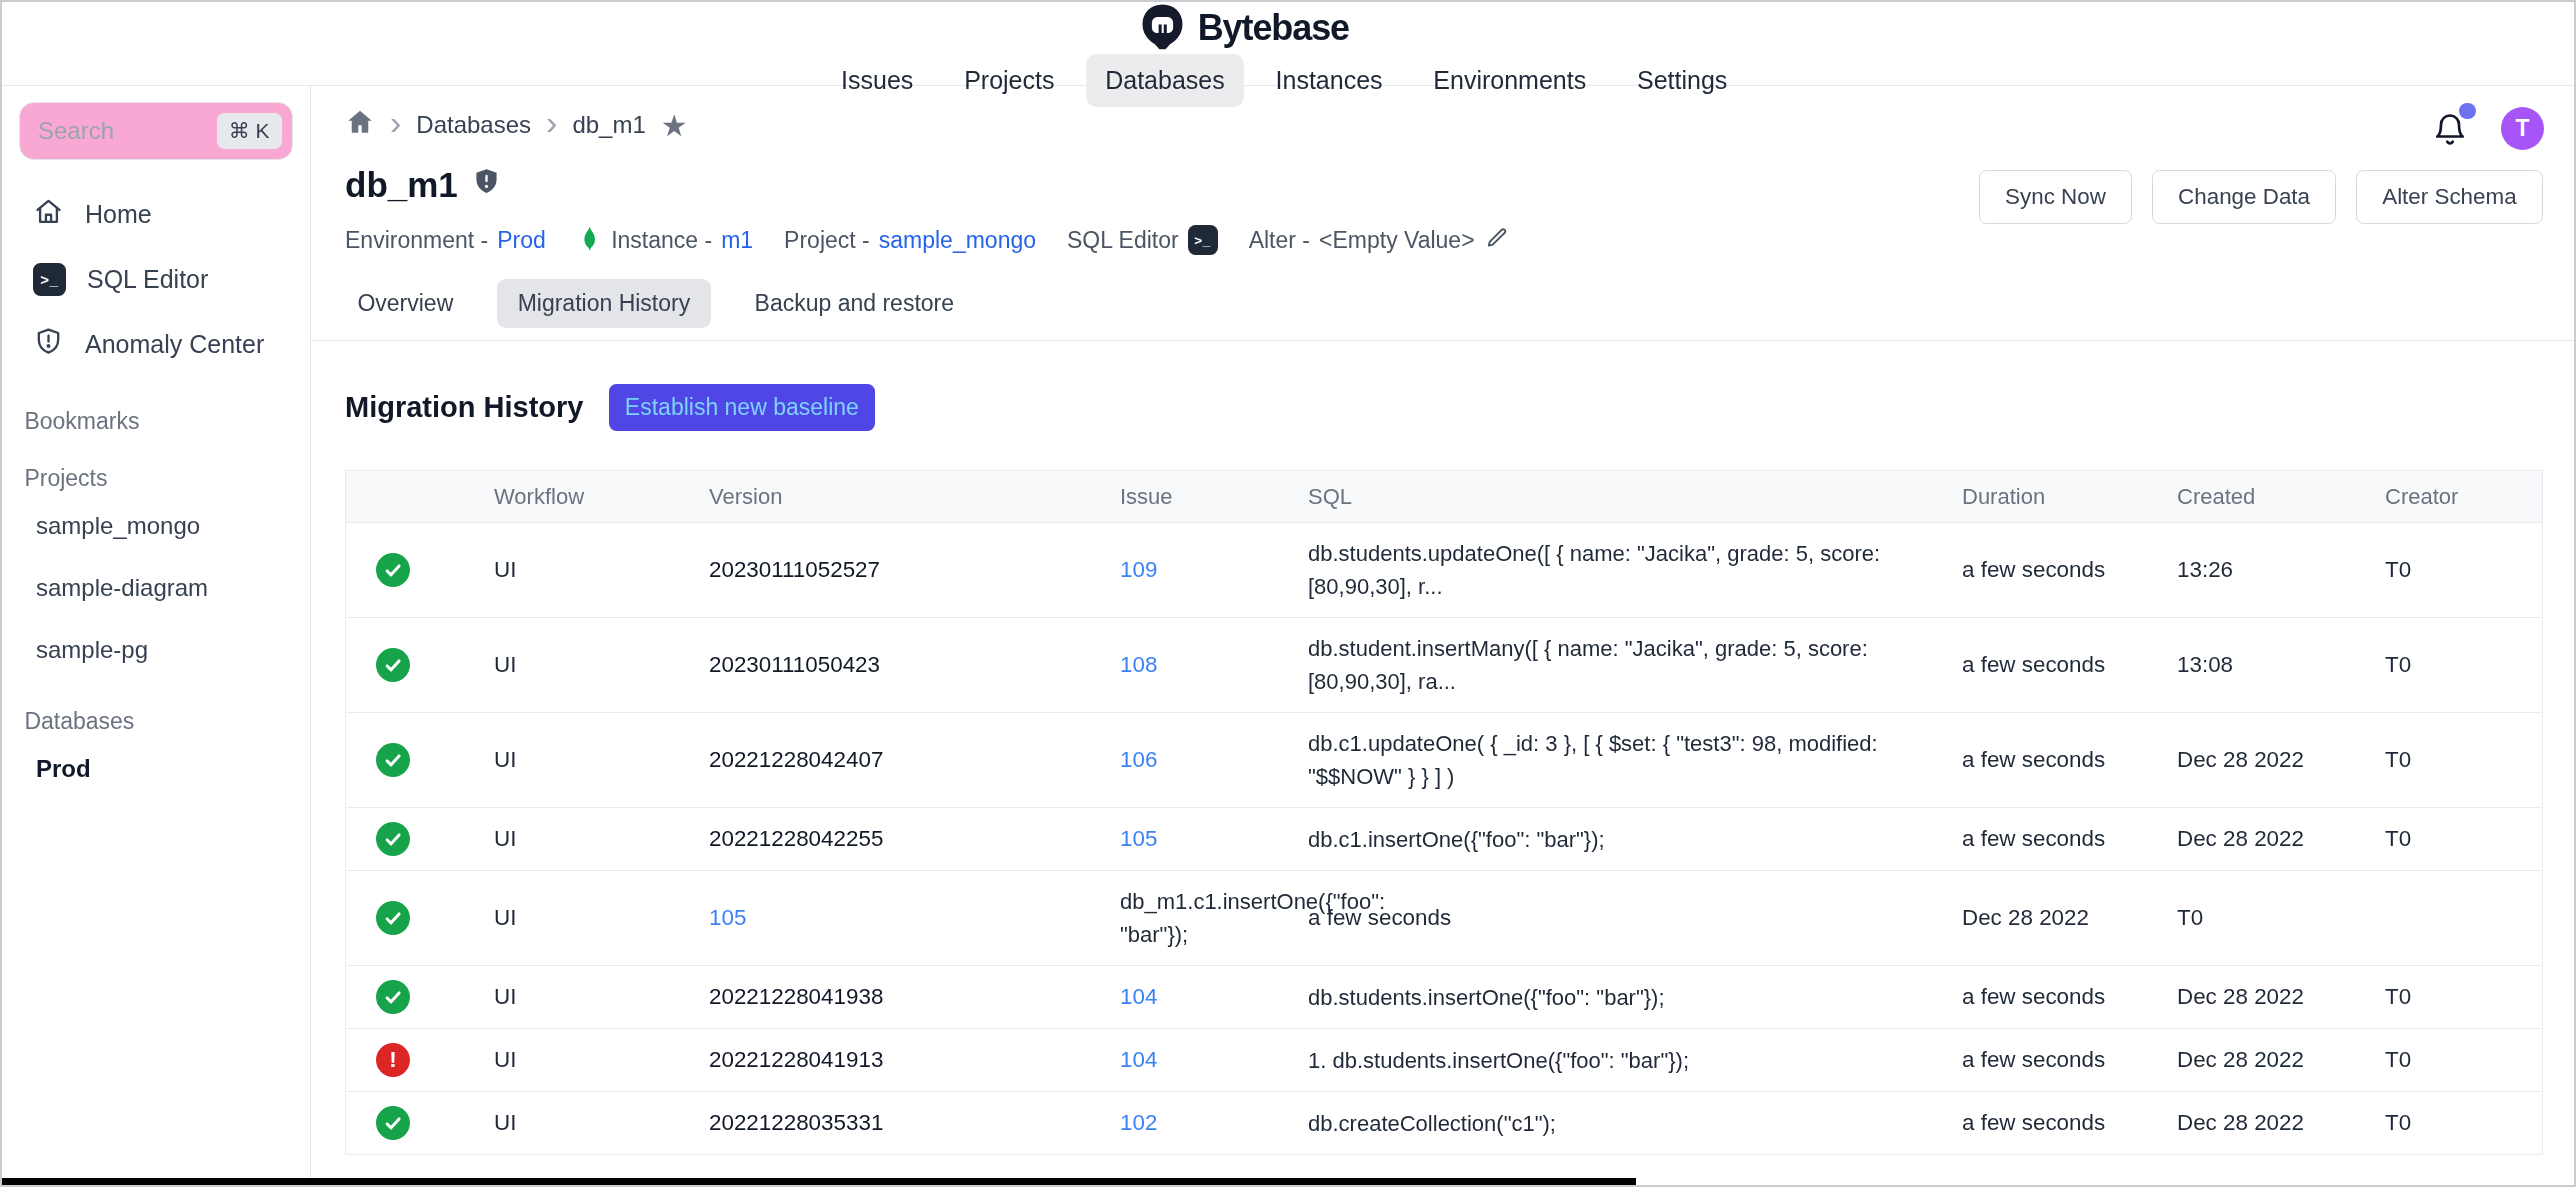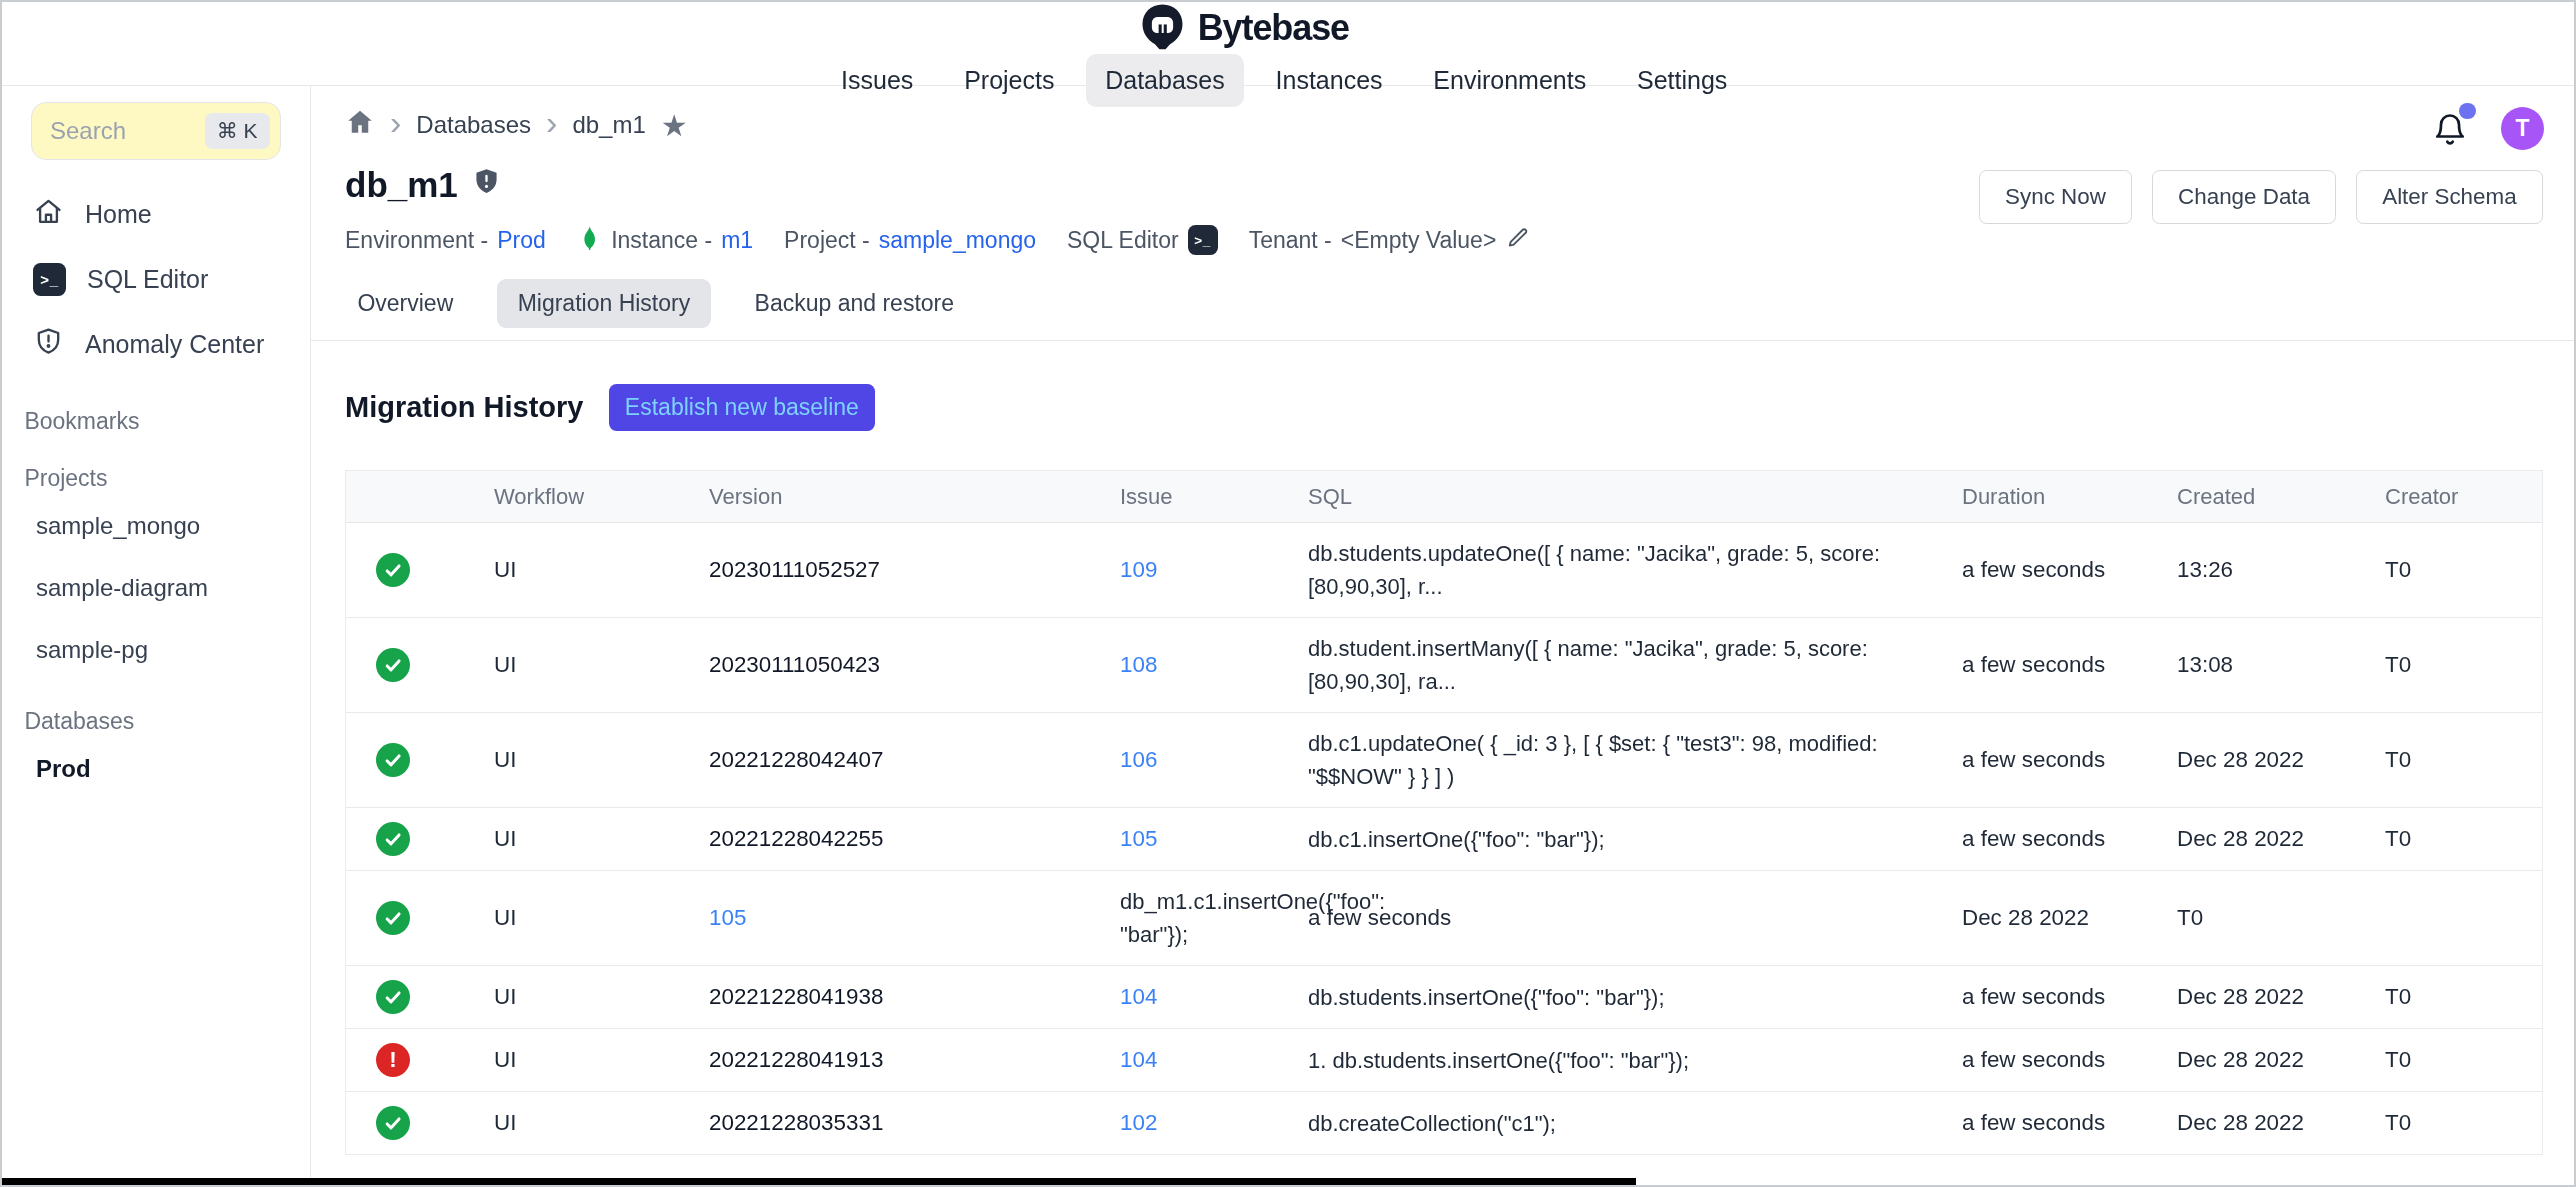--- a/index.html
+++ b/index.html
@@ -19,21 +19,21 @@
   .nav-item.active { background:#ececee; }
   .top-right { margin-left:auto; display:flex; align-items:center; gap:33px; }
   .bell { position:relative; width:36px; height:36px; cursor:pointer; }
   .bell-dot { position:absolute; top:-7.5px; right:-7.5px; width:16.4px; height:16.4px; border-radius:50%; background:#6d72f0; }
   .avatar { width:43px; height:43px; border-radius:50%; background:#a855f7; color:#fff; display:flex; align-items:center; justify-content:center; font-size:23px; font-weight:600; cursor:pointer; }
   
   .app { flex:1; display:flex; min-height:0; }
   .sidebar { width:309px; min-width:309px; border-right:1.5px solid #e7e8ea; padding-top:16.4px; background:#fff; }
   .main { flex:1; display:flex; flex-direction:column; min-width:0; }
   
-  .search { margin:0 29px; height:58px; border:1.5px solid #e3e5e8; border-radius:15px; display:flex; align-items:center; padding:0 10.5px 0 18px; background:#fef9c3; }
+  .search { margin:0 17px; height:58px; border:1.5px solid #e3e5e8; border-radius:15px; display:flex; align-items:center; padding:0 10.5px 0 18px; background:#f9a8d4; }
   .search input { border:none; outline:none; flex:1; min-width:0; font-size:24px; color:#374151; font-family:inherit; background:transparent; }
   .search input::placeholder { color:#9ca3af; }
   .kbd { background:#e8e9ec; border-radius:7.5px; padding:6px 12px; font-size:21px; color:#374151; white-space:nowrap; }
   .side-nav { margin-top:21px; }
   .side-item { display:flex; align-items:center; gap:21px; padding:15px 0 15px 31px; font-size:25px; color:#374151; font-weight:500; cursor:pointer; }
   .term-ico { width:33px; height:33px; background:#1f2937; border-radius:7.5px; color:#fff; display:flex; align-items:center; justify-content:center; font-size:15px; font-weight:700; letter-spacing:0.7px; }
   .side-section { margin-top:30px; }
   .side-section-label { padding-left:22.4px; font-size:23px; color:#6b7280; }
   .side-sub { padding:14px 0 14px 34px; font-size:24px; color:#374151; cursor:pointer; margin-top:6px; }
   .side-sub.bold { font-weight:700; color:#111827; }
@@ -201,21 +201,21 @@
             </span>
             <span class="meta-group">
               <span>Project -</span>
               <span class="meta-link">sample_mongo</span>
             </span>
             <span class="meta-group">
               <span>SQL Editor</span>
               <span class="term-ico" style="width:30px;height:30px;font-size:13.5px;">&gt;_</span>
             </span>
             <span class="meta-group">
-              <span>Tenant -</span>
+              <span>Alter -</span>
               <span>&lt;Empty Value&gt;</span>
               <span>
                 <svg viewBox="0 0 24 24" width="25.4" height="25.4" fill="none" stroke="#4b5563" stroke-width="1.8" stroke-linejoin="round" stroke-linecap="round">
                     <path d="M4.5 19.5l.9-3.6L16.8 4.5a1.8 1.8 0 0 1 2.6 0l.2.2a1.8 1.8 0 0 1 0 2.6L8.2 18.6z"></path>
                   </svg>
               </span>
             </span>
           </div>
         </div>
         <div class="actions">

